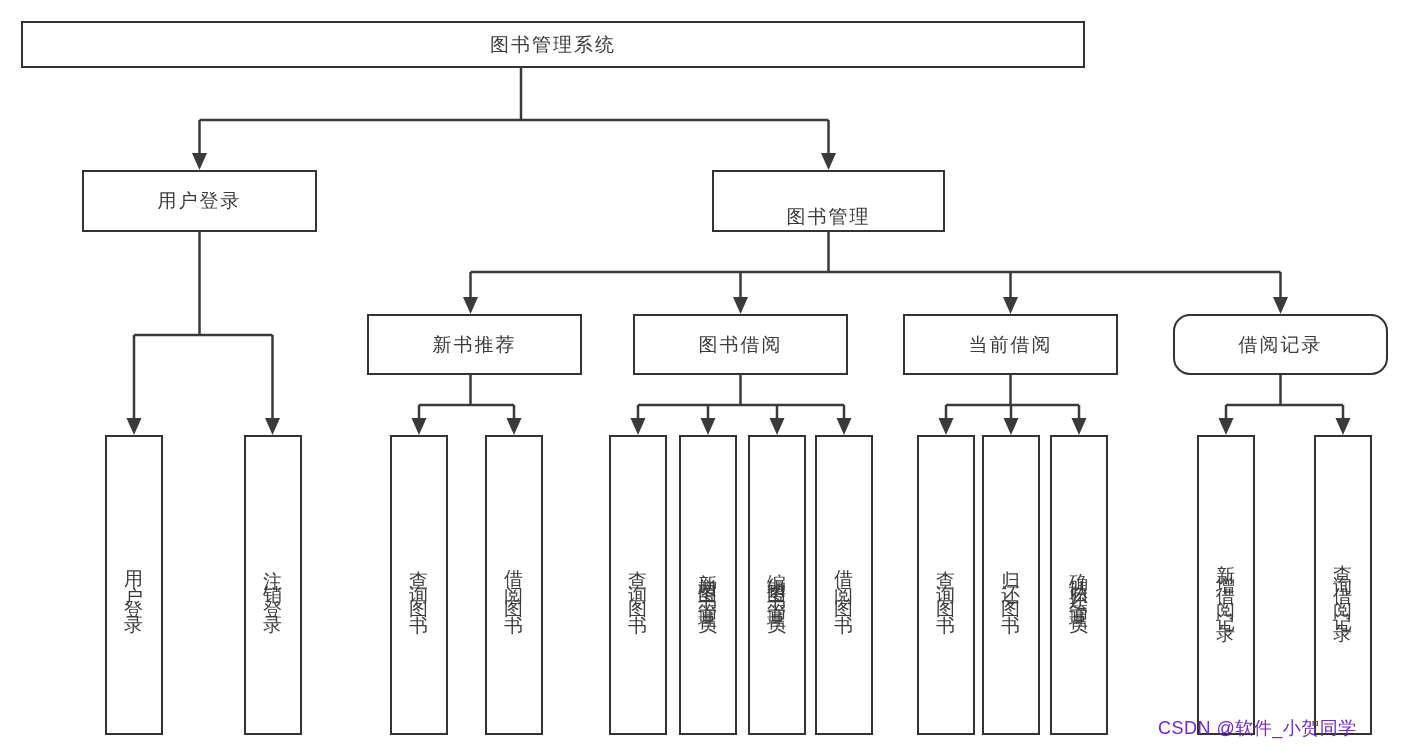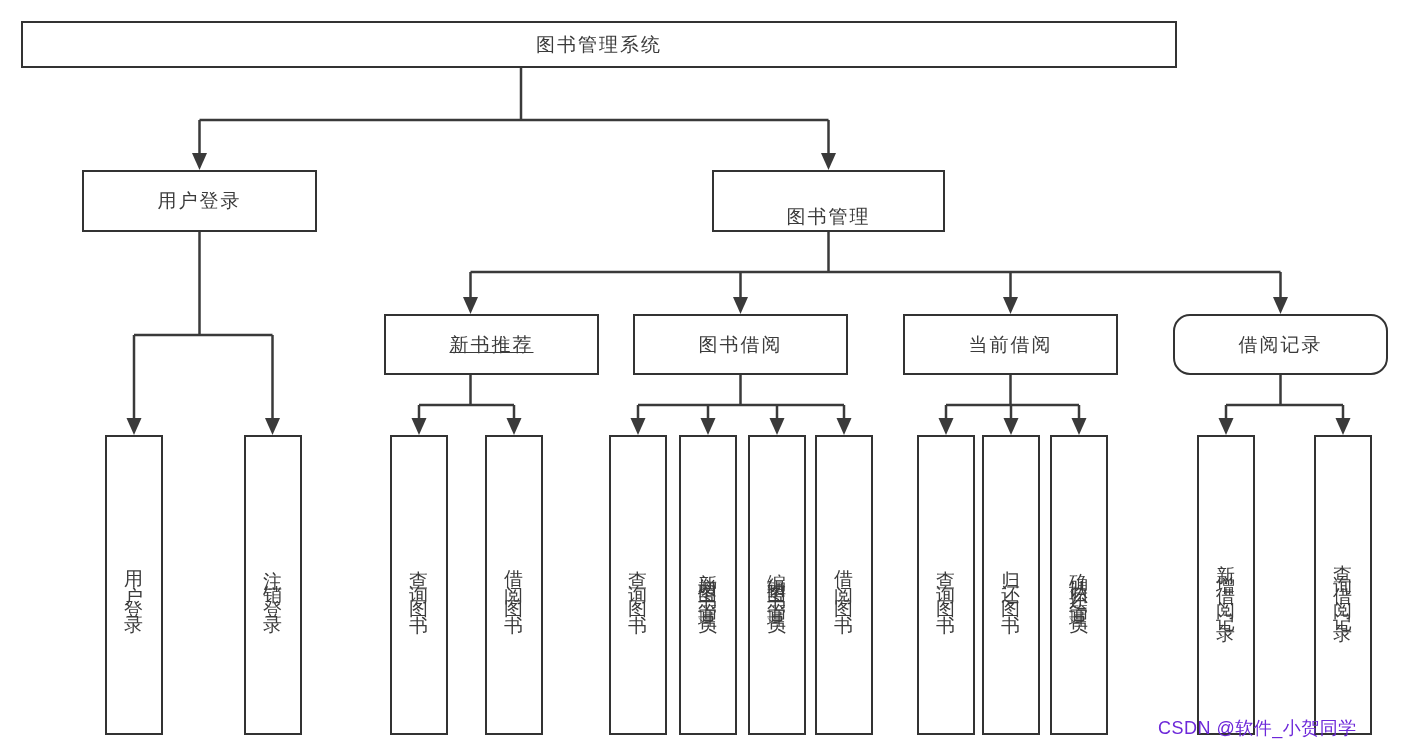--- a/index.html
+++ b/index.html
@@ -33,25 +33,25 @@
     display:flex;align-items:center;justify-content:center;
     color:#3b3b3b;
     font-size:19px;
     writing-mode:vertical-rl;
     text-orientation:mixed;
     letter-spacing:15px;
     line-height:1;
   }
   .vbox.med{letter-spacing:12px;}
   .vbox.long{letter-spacing:6px;}
-  .root{left:21px;top:21px;width:1156px;height:47px;}
+  .root{left:21px;top:21px;width:1064px;height:47px;}
   .l2-user{left:82px;top:170px;width:235px;height:62px;}
   .l2-book{left:712px;top:170px;width:233px;height:62px;align-items:flex-end;}
   .l3{top:314px;width:215px;height:61px;}
-  .l3-newbook{left:384px;text-decoration:underline;}
+  .l3-newbook{left:367px;}
   .l3-borrow{left:633px;}
   .l3-current{left:903px;}
   .l3-records{left:1173px;border-radius:17px;}
   .lf-user{left:105px;}
   .lf-logout{left:244px;}
   .lf-nbq{left:390px;}
   .lf-nbb{left:485px;}
   .lf-bwq{left:609px;}
   .lf-bwa{left:679px;}
   .lf-bwe{left:748px;}

